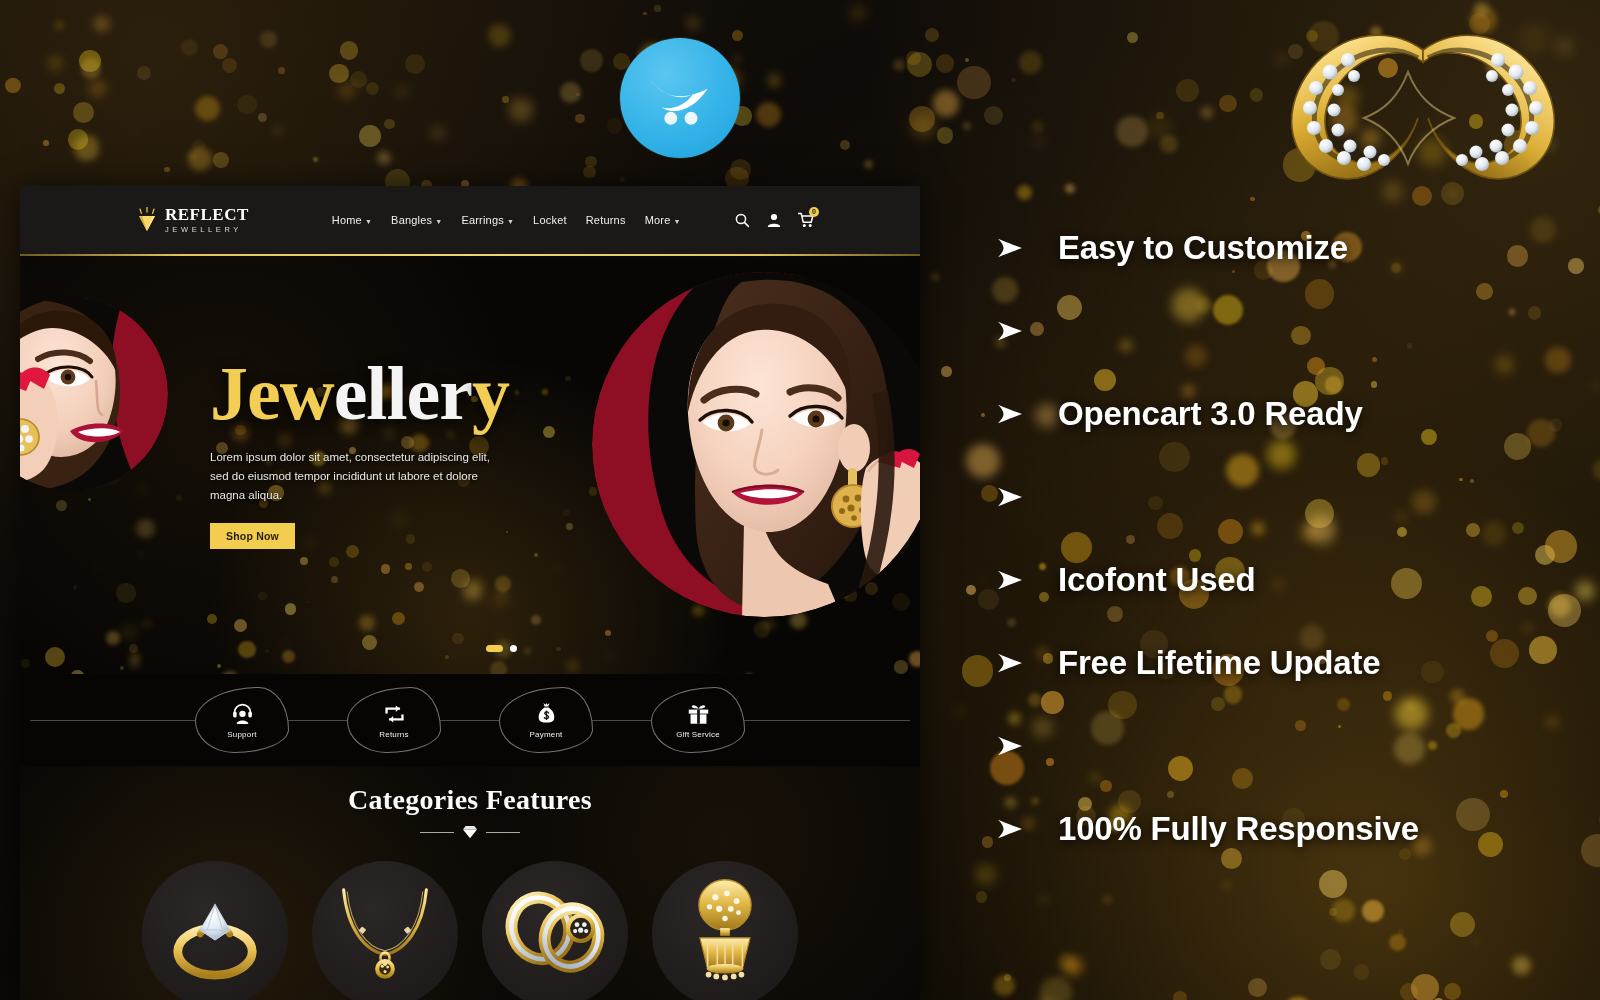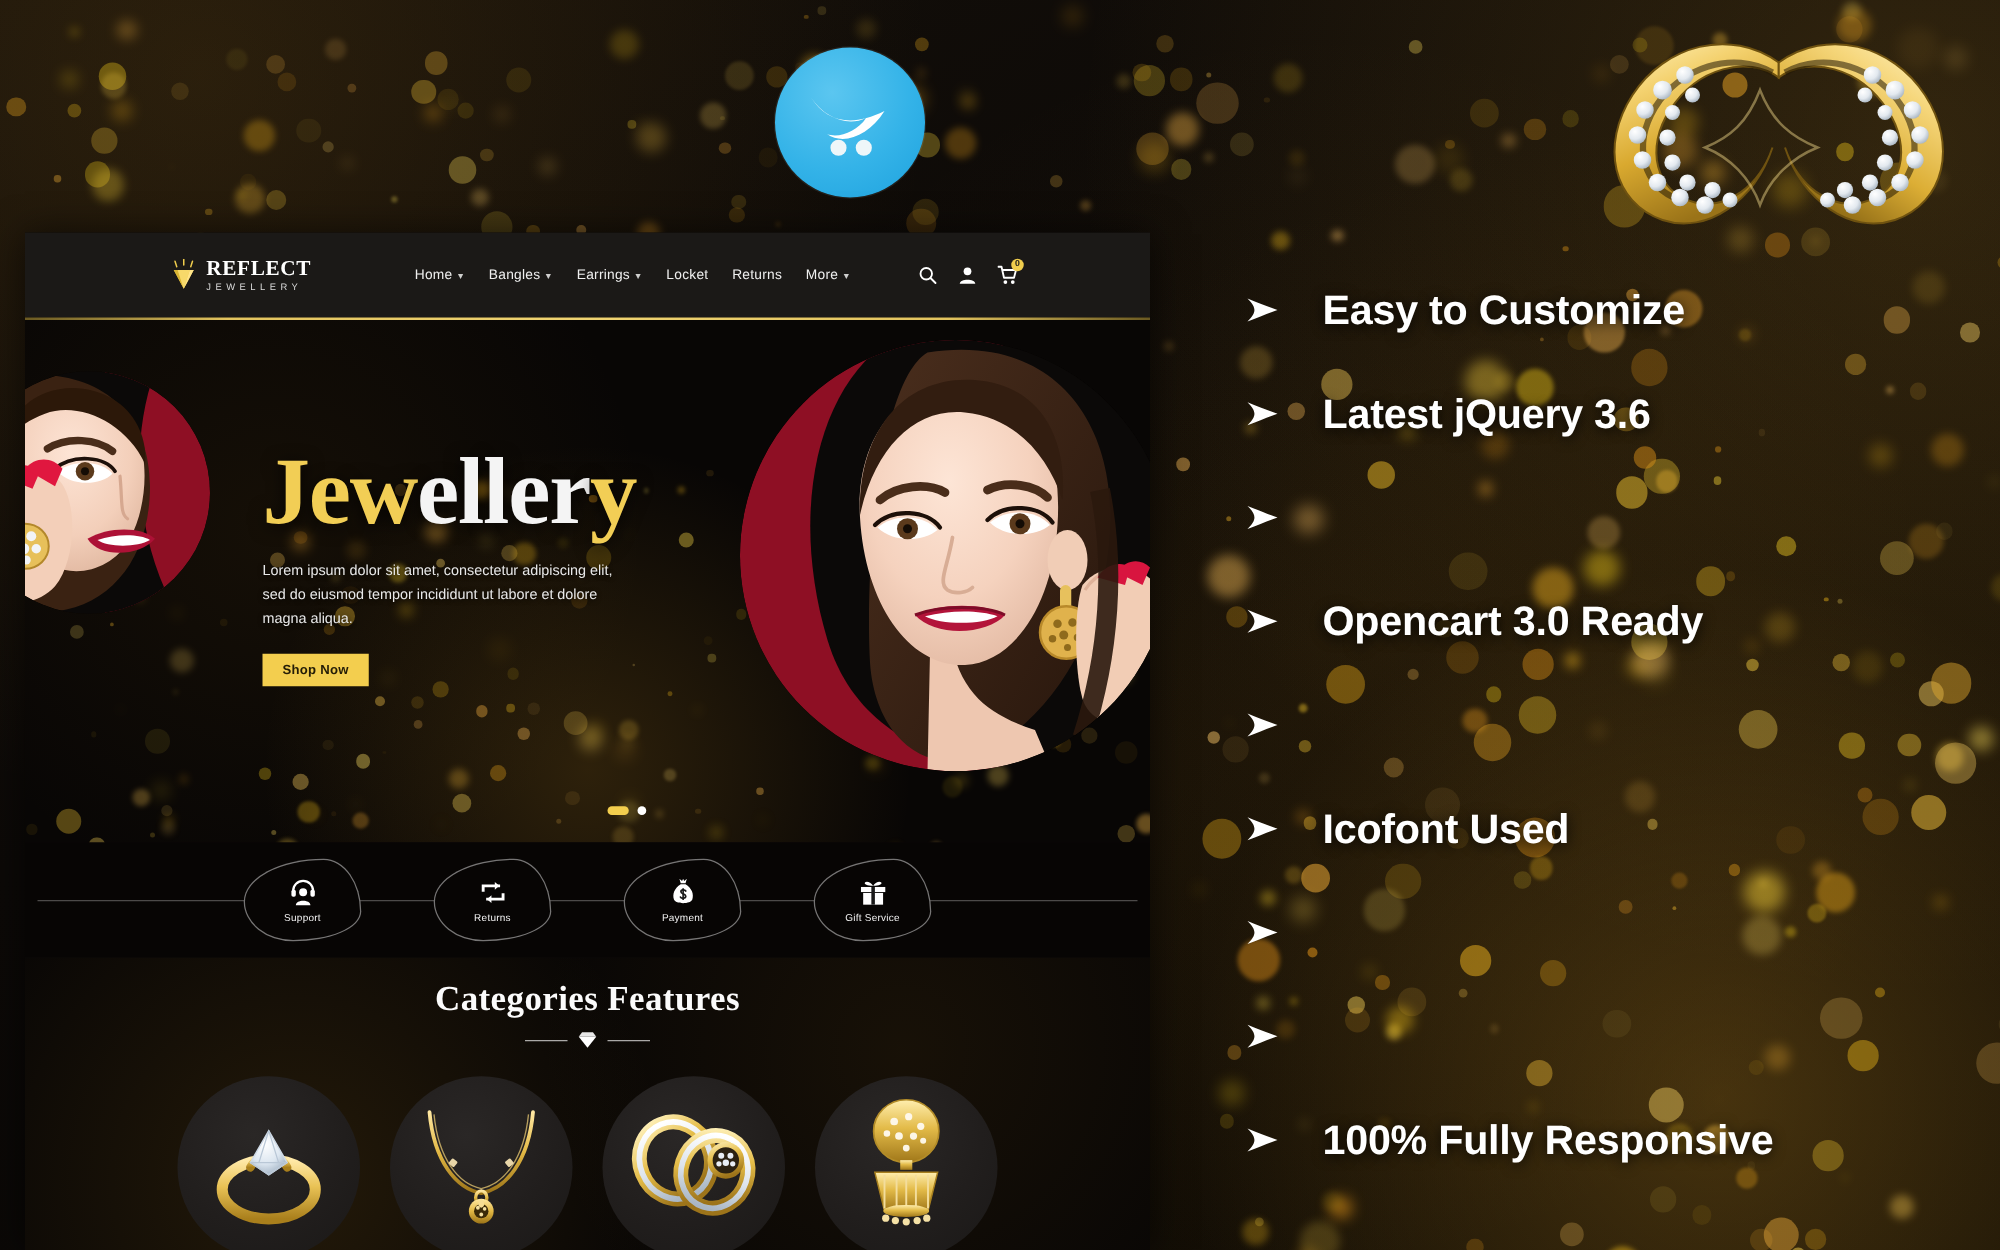--- a/index.html
+++ b/index.html
@@ -1124,68 +1124,61 @@
           </svg>
         </div>
         <div class="feat-label">Easy to Customize</div>
       </div>
       <div class="feat">
         <div class="feat-arrow">
           <svg viewBox="0 0 30 26" width="28" height="24">
             <path d="M2 3 C12 7 22 11 28 13 C22 15 12 19 2 23 C6 19 8 16 8 13 C8 10 6 7 2 3 Z" fill="#ffffff"></path>
           </svg>
         </div>
-        <div class="feat-label">Latest jQuery 3.6</div>
       </div>
       <div class="feat">
         <div class="feat-arrow">
           <svg viewBox="0 0 30 26" width="28" height="24">
             <path d="M2 3 C12 7 22 11 28 13 C22 15 12 19 2 23 C6 19 8 16 8 13 C8 10 6 7 2 3 Z" fill="#ffffff"></path>
           </svg>
         </div>
+        <div class="feat-label">Opencart 3.0 Ready</div>
       </div>
       <div class="feat">
         <div class="feat-arrow">
           <svg viewBox="0 0 30 26" width="28" height="24">
             <path d="M2 3 C12 7 22 11 28 13 C22 15 12 19 2 23 C6 19 8 16 8 13 C8 10 6 7 2 3 Z" fill="#ffffff"></path>
           </svg>
         </div>
-        <div class="feat-label">Opencart 3.0 Ready</div>
       </div>
       <div class="feat">
         <div class="feat-arrow">
           <svg viewBox="0 0 30 26" width="28" height="24">
             <path d="M2 3 C12 7 22 11 28 13 C22 15 12 19 2 23 C6 19 8 16 8 13 C8 10 6 7 2 3 Z" fill="#ffffff"></path>
           </svg>
         </div>
+        <div class="feat-label">Icofont Used</div>
       </div>
       <div class="feat">
         <div class="feat-arrow">
           <svg viewBox="0 0 30 26" width="28" height="24">
             <path d="M2 3 C12 7 22 11 28 13 C22 15 12 19 2 23 C6 19 8 16 8 13 C8 10 6 7 2 3 Z" fill="#ffffff"></path>
           </svg>
         </div>
-        <div class="feat-label">Icofont Used</div>
+        <div class="feat-label">Free Lifetime Update</div>
       </div>
       <div class="feat">
         <div class="feat-arrow">
           <svg viewBox="0 0 30 26" width="28" height="24">
             <path d="M2 3 C12 7 22 11 28 13 C22 15 12 19 2 23 C6 19 8 16 8 13 C8 10 6 7 2 3 Z" fill="#ffffff"></path>
           </svg>
         </div>
       </div>
       <div class="feat">
         <div class="feat-arrow">
           <svg viewBox="0 0 30 26" width="28" height="24">
             <path d="M2 3 C12 7 22 11 28 13 C22 15 12 19 2 23 C6 19 8 16 8 13 C8 10 6 7 2 3 Z" fill="#ffffff"></path>
           </svg>
         </div>
-      </div>
-      <div class="feat">
-        <div class="feat-arrow">
-          <svg viewBox="0 0 30 26" width="28" height="24">
-            <path d="M2 3 C12 7 22 11 28 13 C22 15 12 19 2 23 C6 19 8 16 8 13 C8 10 6 7 2 3 Z" fill="#ffffff"></path>
-          </svg>
-        </div>
         <div class="feat-label">100% Fully Responsive</div>
       </div>
     </div>
 </div>
 
 </body></html>

